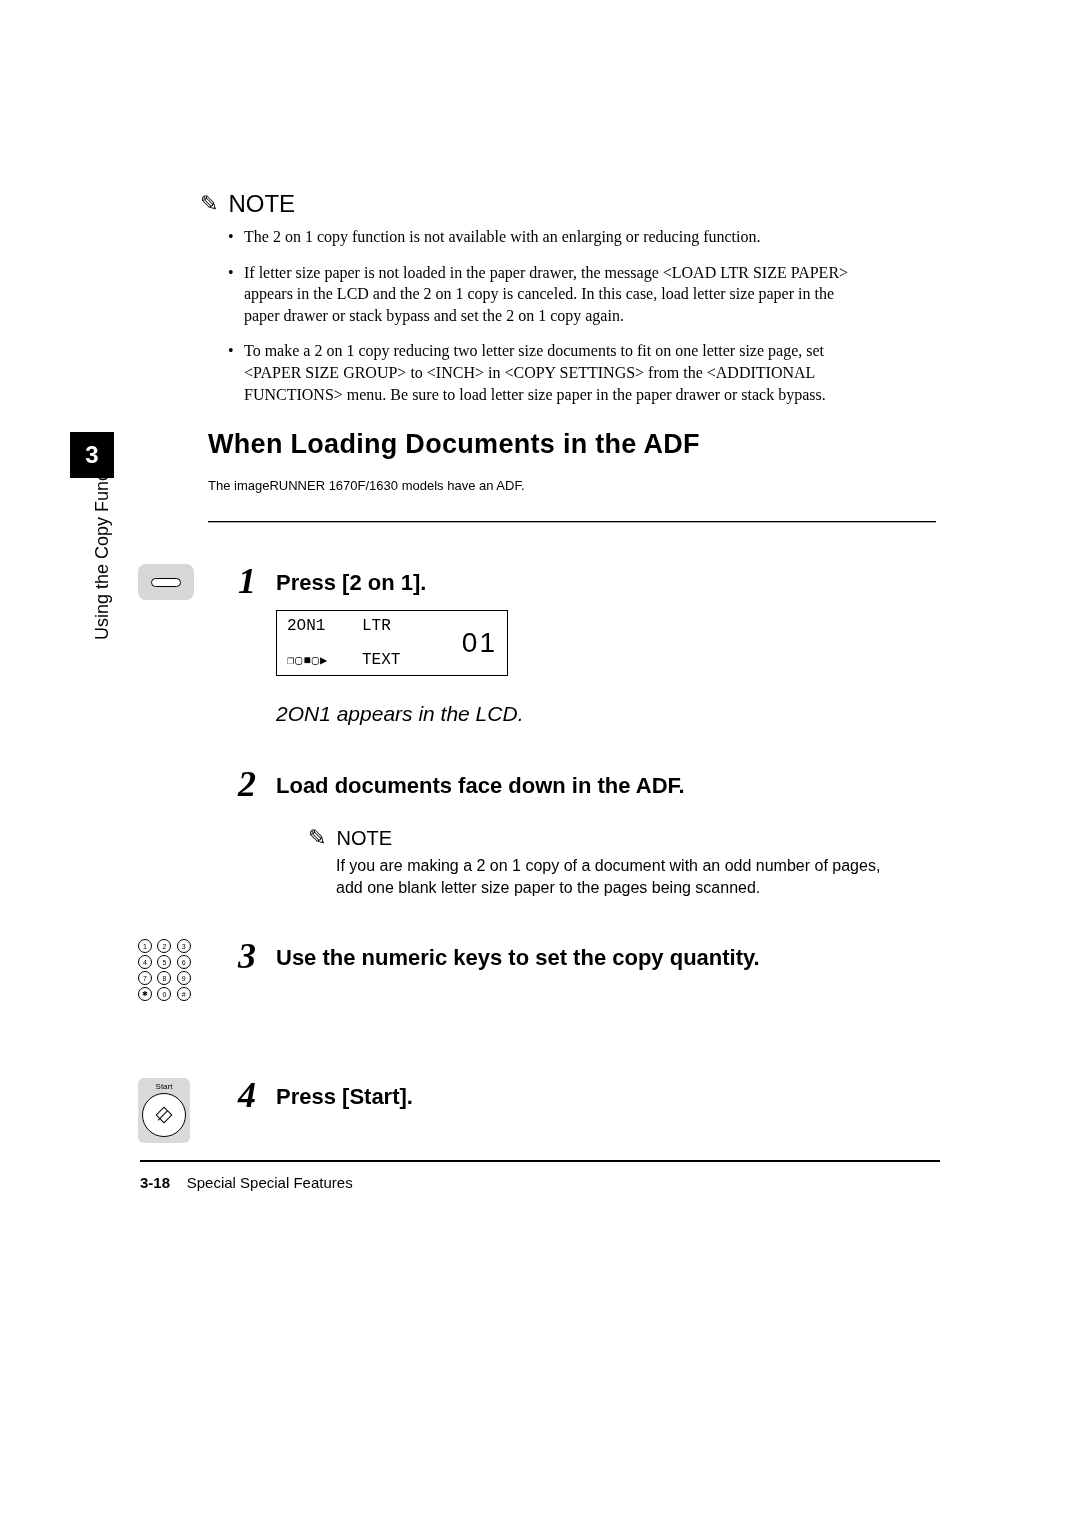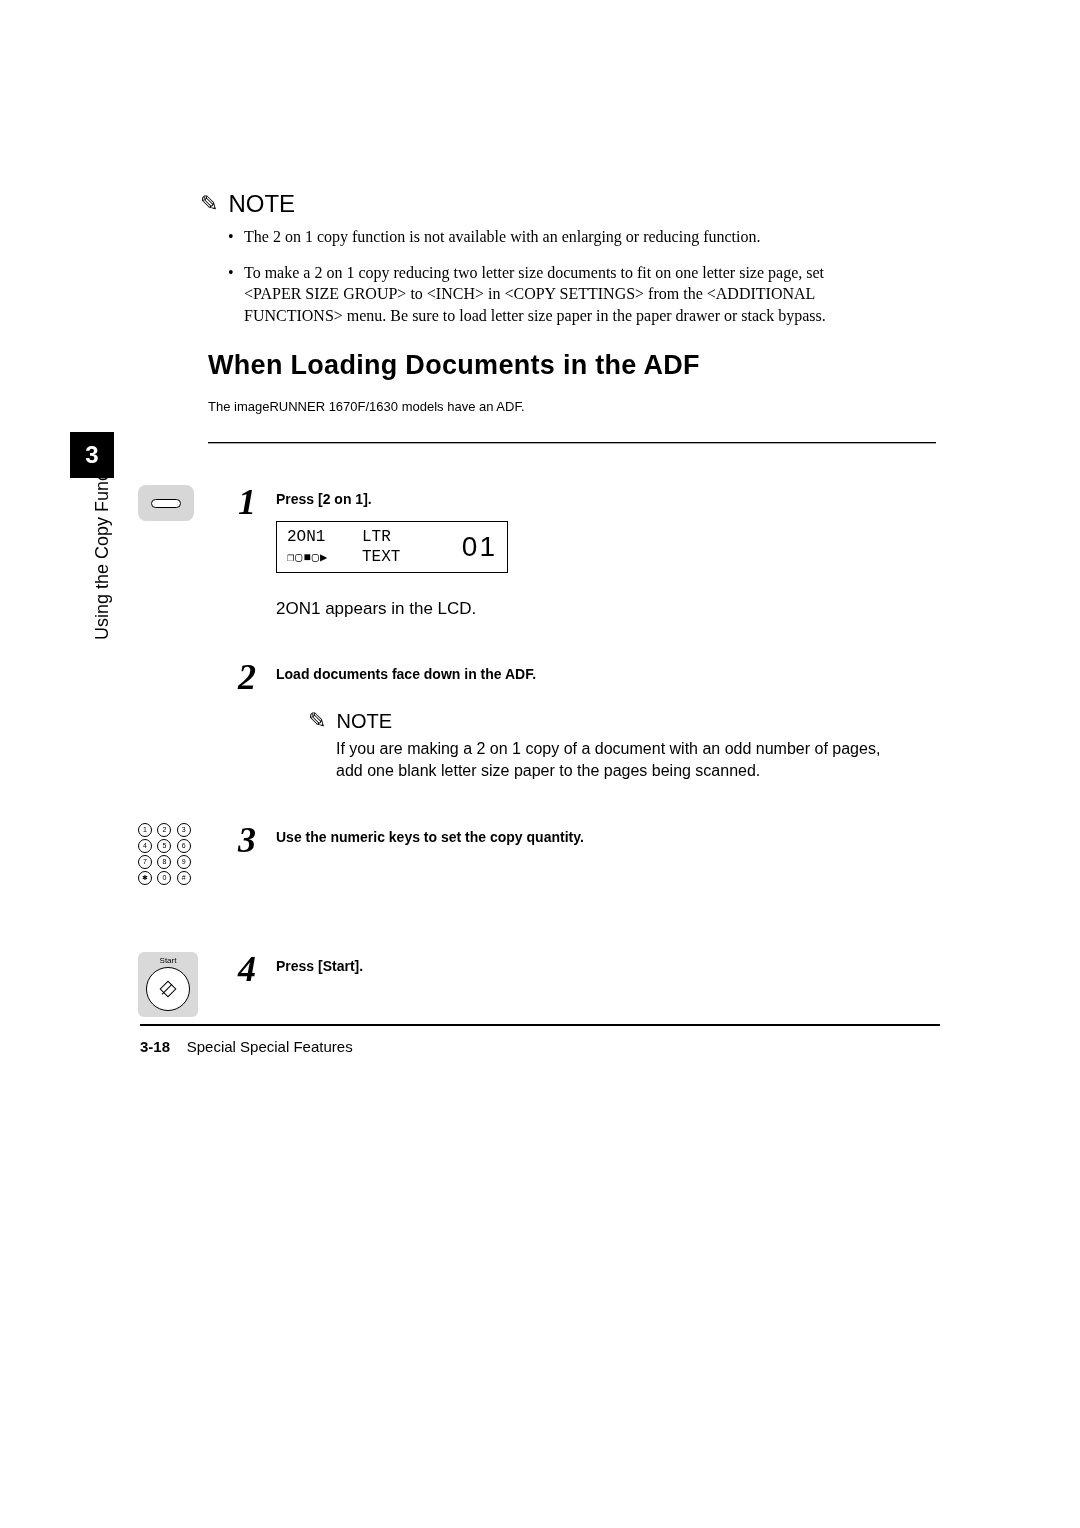--- a/index.html
+++ b/index.html
@@ -103,21 +103,21 @@
     left: 30px;
     top: -10px;
     font-family: "Times New Roman", serif;
     font-style: italic;
     font-weight: bold;
     font-size: 36px;
   }
   .step-text {
     margin-left: 68px;
     font-weight: bold;
-    font-size: 14px;
+    font-size: 22px;
     padding-top: 0;
     margin-top: 47px;
   }
   .step-icon {
     position: absolute;
     left: -70px;
     top: -6px;
     width: 56px;
   }
   .btn-icon {
@@ -134,57 +134,58 @@
     margin: 14px 0 10px 68px;
     width: 232px;
     border: 1.5px solid #000;
     padding: 6px 10px 6px 10px;
     display: grid;
     grid-template-columns: 1fr 1fr 60px;
     grid-template-rows: auto auto;
     align-items: center;
     font-family: "Courier New", monospace;
     font-size: 16px;
-    row-gap:2px;
+    row-gap:16px;
   }
   .lcd .big {
     grid-row: 1 / span 2;
     grid-column: 3;
     font-size: 28px;
     font-family: "Arial Narrow", Arial;
     letter-spacing: 2px;
     text-align: right;
   }
   .lcd .icons { font-size:12px; letter-spacing:1px;}
   .substep-caption {
     margin-left: 136px;
-    font-size: 17px;
+    font-size: 21px;
     margin-top: 10px;
     margin-bottom: 28px;
+    font-style: italic;
   }
   .note-body {
     margin-left: 196px;
     width: 560px;
     font-size: 16px;
     line-height: 1.35;
     margin-bottom: 30px;
   }
   .keypad {
     width: 56px;
     display: grid;
     grid-template-columns: repeat(3, 1fr);
     gap: 2px;
   }
   .keypad .k {
     width: 14px;height:14px;border:1.2px solid #000;border-radius:50%;
     display:flex;align-items:center;justify-content:center;
     font-size:7px; background:#fff;
   }
   .start-block {
-    width:60px;
+    width:52px;
     background:#d9d9d9;
     border-radius:6px;
     padding:4px 4px 6px 4px;
     text-align:center;
   }
   .start-block .lbl{font-size:8px;}
   .start-block .circle{
     width:44px;height:44px;border:1.5px solid #000;border-radius:50%;
     margin:2px auto 0;background:#fff;display:flex;align-items:center;justify-content:center;
   }
@@ -212,20 +213,21 @@
 
   <div class="chapter-tab">3</div>
   <div class="side-label">Using the Copy Functions</div>
 
   <div class="note-heading">
     <span class="pencil-icon">✎</span>
     <span>NOTE</span>
   </div>
   <ul class="bullets">
     <li>The 2 on 1 copy function is not available with an enlarging or reducing function.</li>
+    <li>If letter size paper is not loaded in the paper drawer, the message &lt;LOAD LTR SIZE PAPER&gt; appears in the LCD and the 2 on 1 copy is canceled. In this case, load letter size paper in the paper drawer or stack bypass and set the 2 on 1 copy again.</li>
     <li>To make a 2 on 1 copy reducing two letter size documents to fit on one letter size page, set &lt;PAPER SIZE GROUP&gt; to &lt;INCH&gt; in &lt;COPY SETTINGS&gt; from the &lt;ADDITIONAL FUNCTIONS&gt; menu. Be sure to load letter size paper in the paper drawer or stack bypass.</li>
   </ul>
 
   <div class="section-heading">When Loading Documents in the ADF</div>
   <div class="intro">The imageRUNNER 1670F/1630 models have an ADF.</div>
 
   <hr class="sep">
 
   <div class="step-row">
     <div class="step-icon">

